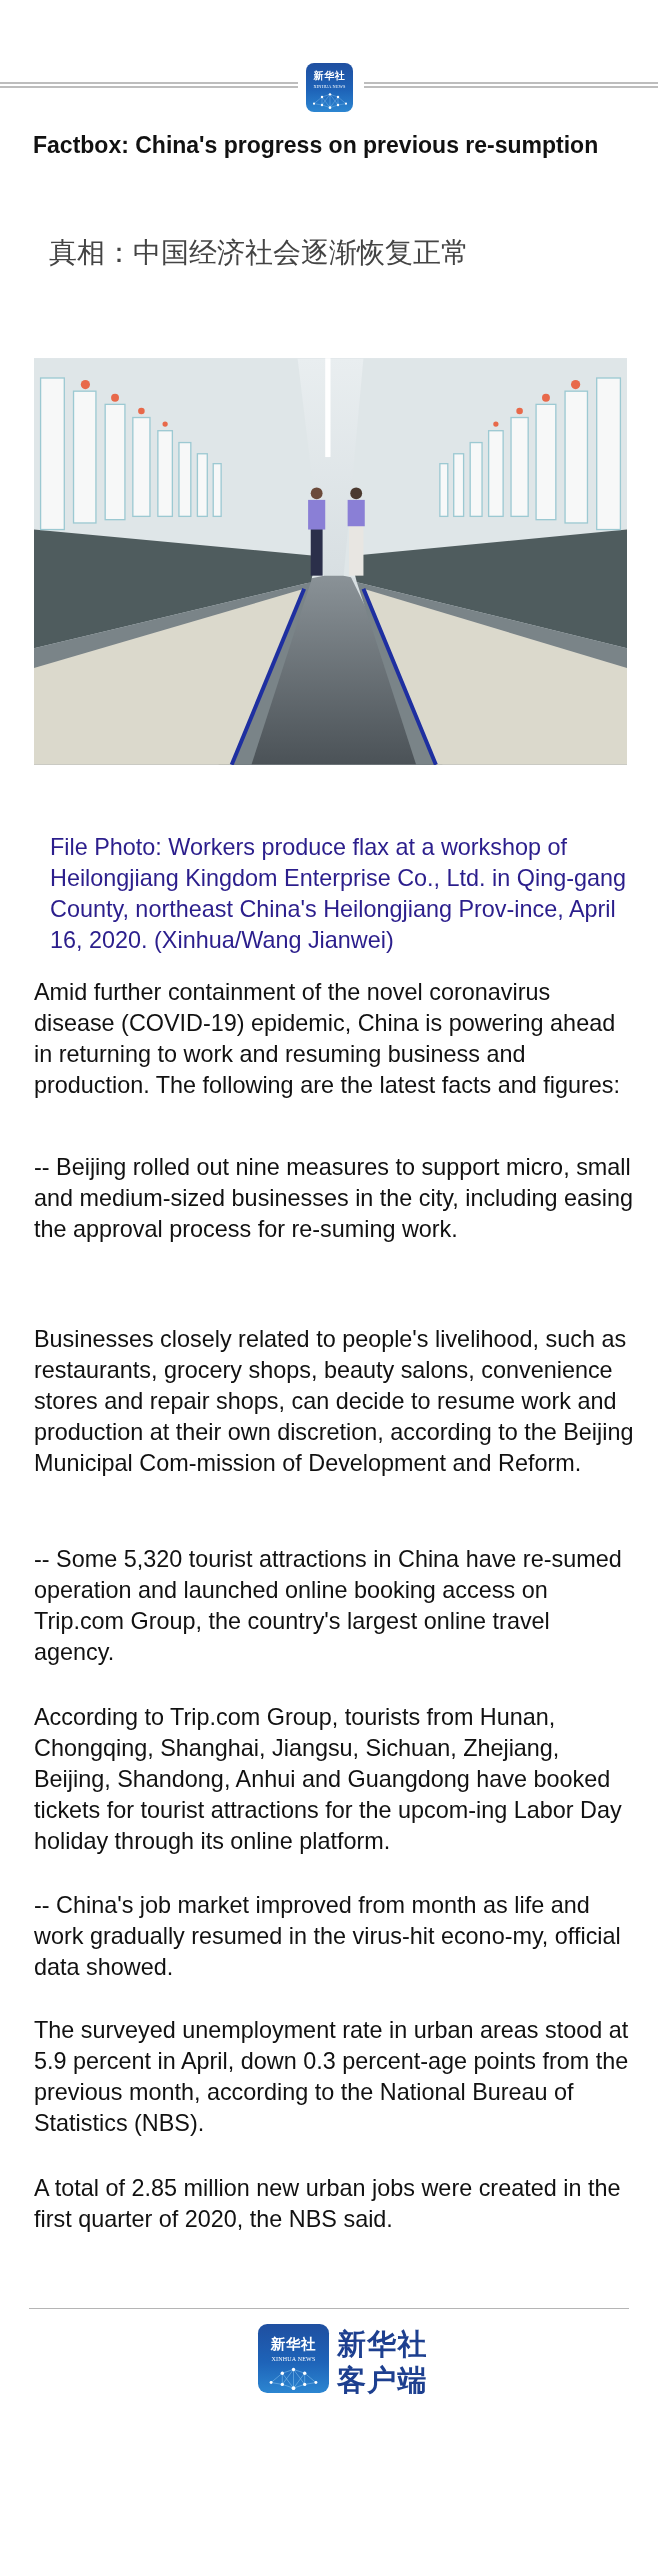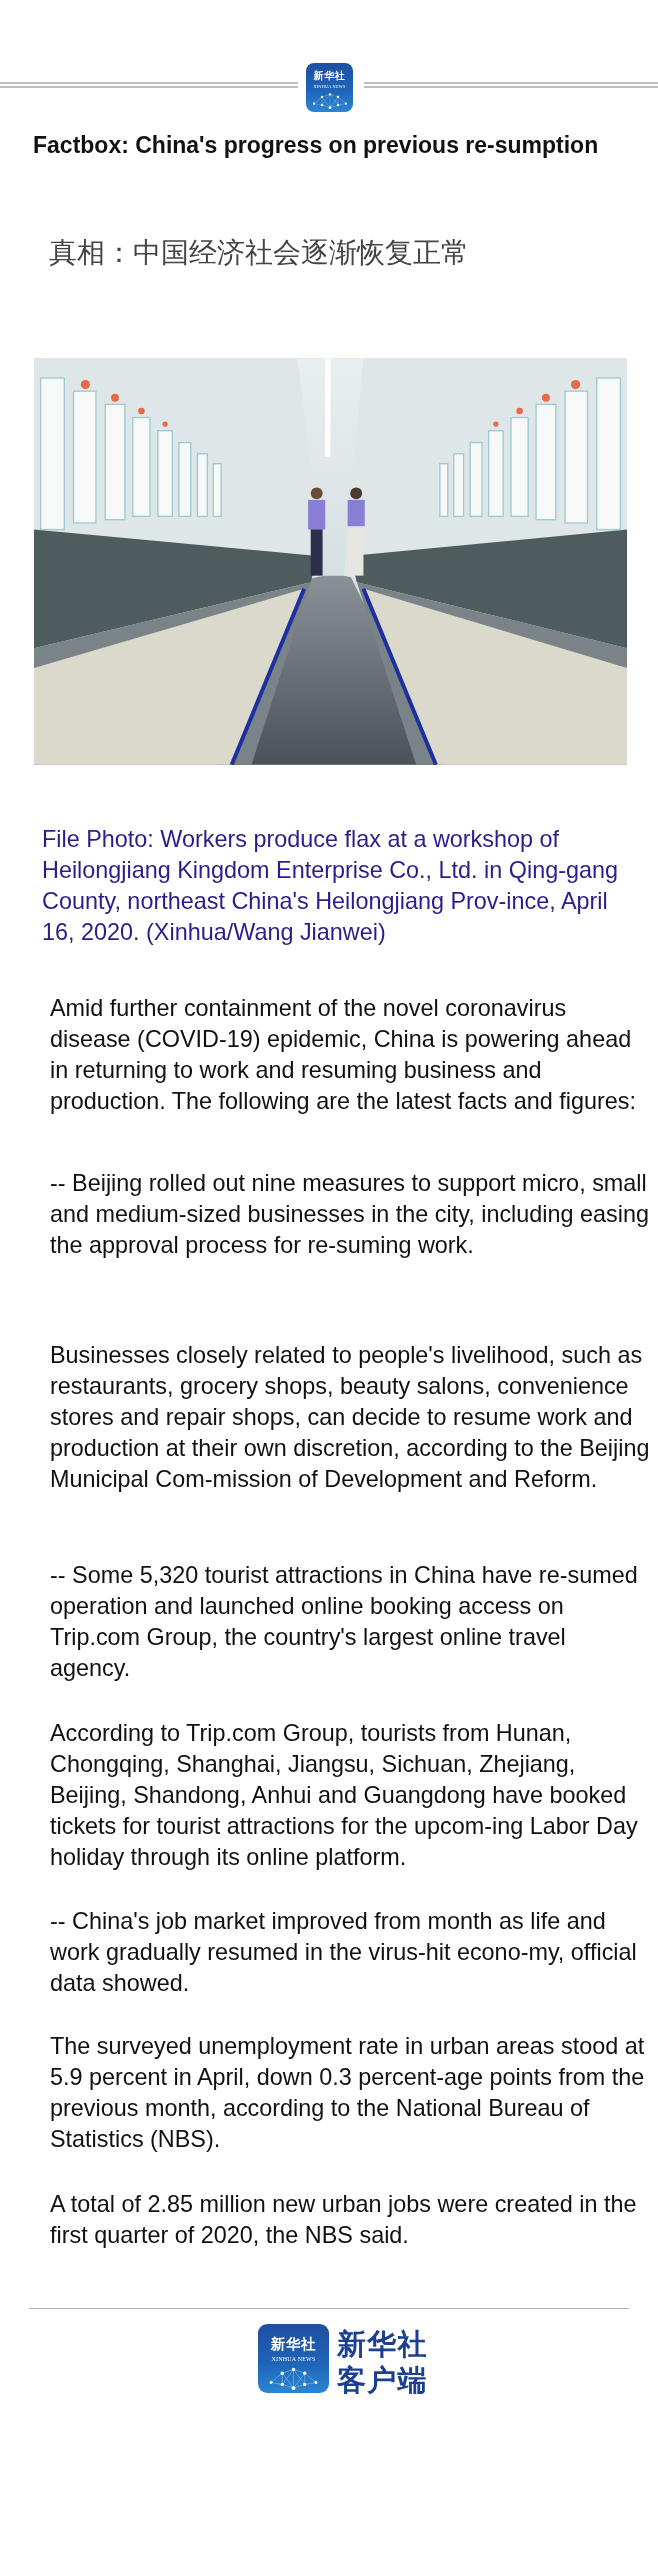--- a/index.html
+++ b/index.html
@@ -19,23 +19,23 @@
     .logo-badge svg { display:block; margin: 0 auto; }
     .top-logo { left: 306px; top: 63px; width: 47px; height: 49px; }
     .top-logo .cn { font-size: 10px; margin-top: 6px; }
     .top-logo .en { font-size: 4.3px; margin-top: 1.3px; }
     .title { position: absolute; left: 33px; top: 130px; width: 580px;
              font-size: 23px; font-weight: bold; line-height: 31px; margin: 0; color: #111; }
     .subtitle { position: absolute; left: 33px; top: 222px; font-size: 28px; line-height: 29px;
                 font-family: "DejaVu Serif", serif; color: #444; margin: 16px; }
     .photo { position: absolute; left: 34px; top: 358px; width: 593px; height: 407px; overflow: hidden; background: #cfd6da; }
     .caption { position: absolute; left: 34px; top: 816px; width: 596px; font-size: 23.4px;
-               line-height: 31px; color: #2b1e8c; margin: 8px; }
+               line-height: 31px; color: #2b1e8c; margin: 16px; }
     .body-text { position: absolute; left: 34px; width: 600px; font-size: 23.4px; line-height: 31px;
-                 color: #111; margin: 16px; }
+                 color: #111; margin: 0; }
     .footer-line { position: absolute; left: 29px; width: 600px; top: 2308px; height: 1.3px; background: #b5b5b5; }
     .foot-logo { left: 258px; top: 2324px; width: 71px; height: 69px; border-radius: 9.2px; }
     .foot-logo .cn { font-size: 14.5px; margin-top: 10.5px; }
     .foot-logo .en { font-size: 6px; margin-top: 2px; }
     .foot-wordmark { position: absolute; left: 337px; top: 2326px; font-family: "DejaVu Sans", sans-serif;
                      font-weight: bold; font-size: 29px; line-height: 36px; color: #1d3f8f; letter-spacing: 1.3px; }
   </style>
 </head>
 <body>
 

